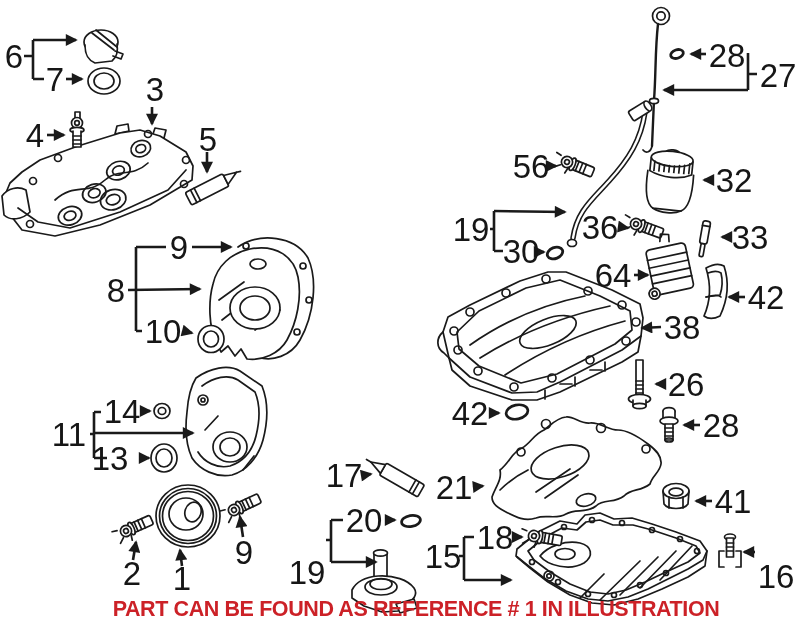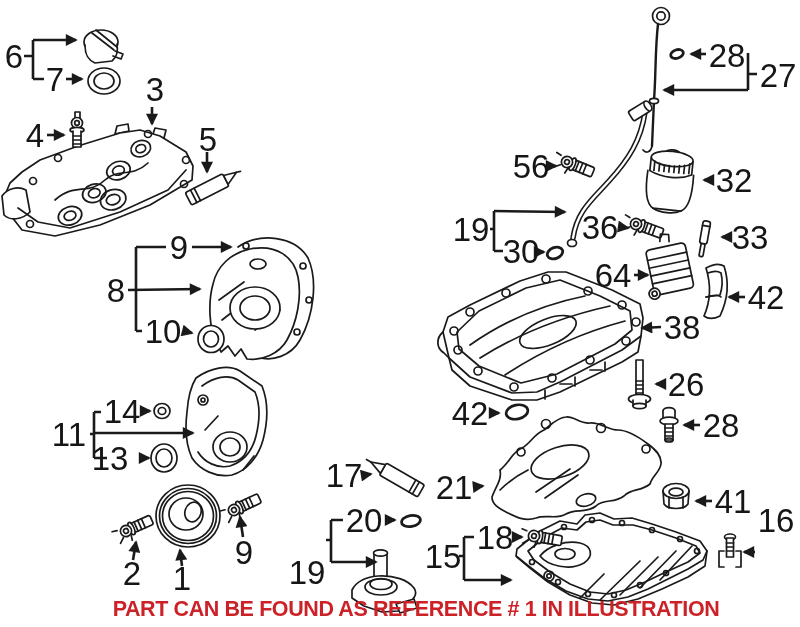--- a/index.html
+++ b/index.html
@@ -383,21 +383,21 @@
   <div class="callout" style="left:14px;top:56px">6</div>
   <div class="callout" style="left:55px;top:79px">7</div>
   <div class="callout" style="left:116px;top:290px">8</div>
   <div class="callout" style="left:179px;top:247px">9</div>
   <div class="callout" style="left:163px;top:331px">10</div>
   <div class="callout" style="left:69px;top:434px">11</div>
   <div class="callout" style="left:244px;top:552px">9</div>
   <div class="callout" style="left:110px;top:458px">13</div>
   <div class="callout" style="left:122px;top:411px">14</div>
   <div class="callout" style="left:443px;top:556px">15</div>
-  <div class="callout" style="left:776px;top:520px">16</div>
+  <div class="callout" style="left:776px;top:576px">16</div>
   <div class="callout" style="left:344px;top:475px">17</div>
   <div class="callout" style="left:495px;top:537px">18</div>
   <div class="callout" style="left:307px;top:572px">19</div>
   <div class="callout" style="left:364px;top:520px">20</div>
   <div class="callout" style="left:454px;top:487px">21</div>
   <div class="callout" style="left:733px;top:501px">41</div>
   <div class="callout" style="left:470px;top:413px">42</div>
   <div class="callout" style="left:682px;top:327px">38</div>
   <div class="callout" style="left:721px;top:425px">28</div>
   <div class="callout" style="left:686px;top:384px">26</div>

